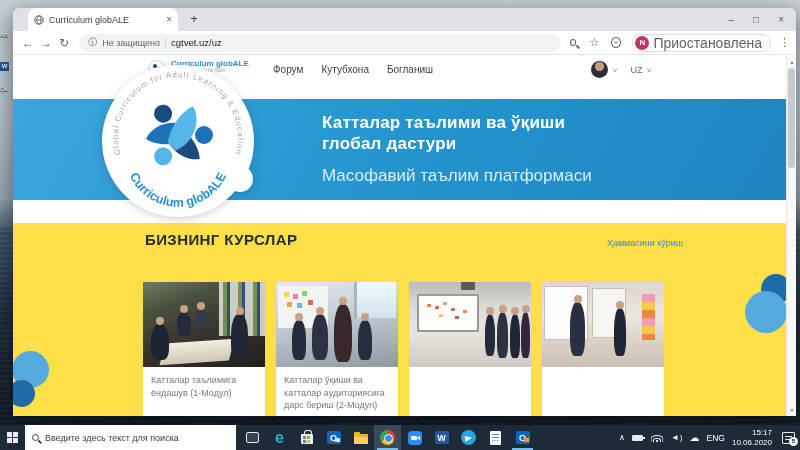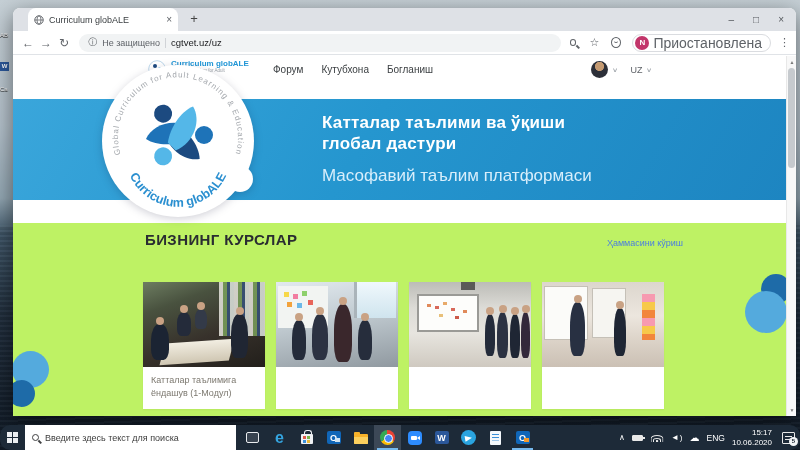--- a/index.html
+++ b/index.html
@@ -73,21 +73,21 @@
 
   .hero { position:absolute; left:0; top:27px; width:773px; height:101px;
           background:linear-gradient(120deg,#3aa6db 0%,#2596cf 45%,#1d85c1 100%);margin-top:16px; }
   .hero-text { position:absolute; left:309px; top:13px; color:#fff; }
   .hero-title { font-size:17px; font-weight:bold; line-height:21px; letter-spacing:.2px; }
   .hero-sub { margin-top:12px; font-size:17px; color:#d8eefb; font-weight:normal; }
 
   .logo-badge { position:absolute; left:85px; top:5px; width:160px; height:160px; z-index:20;
                 filter:drop-shadow(0 2px 4px rgba(0,0,40,.18)); }
 
-  .content { position:absolute; left:0; top:167px; width:773px; height:193px; background:#bef264; }
+  .content { position:absolute; left:0; top:167px; width:773px; height:193px; background:#fde047; }
   .circle { position:absolute; border-radius:50%; }
   .c-light { background:#54aadd; }
   .c-dark { background:#1e6ba8; }
   .courses-heading { position:absolute; left:132px; top:8px; font-size:15px; font-weight:800;
                      color:#2a2d31; letter-spacing:.4px; }
   .view-all { position:absolute; right:103px; top:15px; font-size:9px; color:#4a7de0; }
   .cards { position:absolute; left:130px; top:59px; display:flex; gap:11px; }
   .card { width:122px; background:#fff; box-shadow:0 1px 2px rgba(0,0,0,.05); }
   .thumb { position:relative; width:122px; height:85px; overflow:hidden; }
   .thumb div { position:absolute; }
@@ -114,21 +114,21 @@
   .s4 .wb1 { left:2px; top:4px; width:44px; height:54px; background:#fbfbf9; border:1px solid #c5c0b7; }
   .s4 .wb2 { left:50px; top:6px; width:34px; height:50px; background:#f6f5f1; border:1px solid #c5c0b7; }
   .s4 .notes { right:9px; top:12px; width:13px; height:46px;
     background:repeating-linear-gradient(#f79ab0 0 8px,#f7c94a 8px 16px,#f2863c 16px 24px); }
   .fig { border-radius:45% 45% 30% 30%; background:#242b3a; }
   .fig::before { content:''; position:absolute; top:-7px; left:50%; transform:translateX(-50%);
     width:8px; height:8px; border-radius:50%; background:#c9a284; }
 
   
   .taskbar { position:absolute; left:0; top:425px; width:800px; height:25px; background:#1d2a38;
-             display:flex; align-items:center; z-index:60;border-radius:10px; }
+             display:flex; align-items:center; z-index:60; }
   .startbtn { width:25px; height:25px; display:flex; align-items:center; justify-content:center; }
   .winlogo { width:11px; height:11px; display:grid; grid-template-columns:5px 5px; grid-template-rows:5px 5px; gap:1px; }
   .winlogo i { background:#eceff2; }
   .searchbox { width:211px; height:25px; background:#fff; display:flex; align-items:center; padding:0 7px; gap:6px; }
   .mag-dark { position:relative; width:7px; height:7px; border:1.5px solid #3f4042; border-radius:50%; flex:none; }
   .mag-dark::after { content:''; position:absolute; left:5px; top:6px; width:4px; height:1.5px;
                      background:#3f4042; transform:rotate(45deg); }
   .searchbox input { border:none; outline:none; background:transparent; font-size:9px; width:170px;
                      font-family:"Liberation Sans","DejaVu Sans",sans-serif; color:#202020; }
   .searchbox input::placeholder { color:#3c3c3c; opacity:1; }
@@ -325,20 +325,21 @@
           </div>
           <div class="card">
             <div class="thumb s2">
               <div class="board"></div>
               <div class="winlight"></div>
               <div class="fig" style="left:16px;top:38px;width:14px;height:40px;"></div>
               <div class="fig" style="left:36px;top:32px;width:16px;height:46px;background:#2c3242;"></div>
               <div class="fig" style="left:58px;top:22px;width:18px;height:58px;background:#3a272c;"></div>
               <div class="fig" style="left:82px;top:38px;width:14px;height:40px;background:#262d3c;"></div>
             </div>
+            <div class="card-title">Катталар ўқиши ва катталар аудиториясига дарс бериш (2-Модул)</div>
           </div>
           <div class="card">
             <div class="thumb s3">
               <div class="proj"></div>
               <div class="screen"></div>
               <div class="fig" style="left:76px;top:32px;width:10px;height:42px;"></div>
               <div class="fig" style="left:88px;top:30px;width:11px;height:46px;background:#2c3242;"></div>
               <div class="fig" style="left:101px;top:32px;width:10px;height:44px;background:#1f2634;"></div>
               <div class="fig" style="left:112px;top:30px;width:9px;height:46px;background:#33283a;"></div>
             </div>

